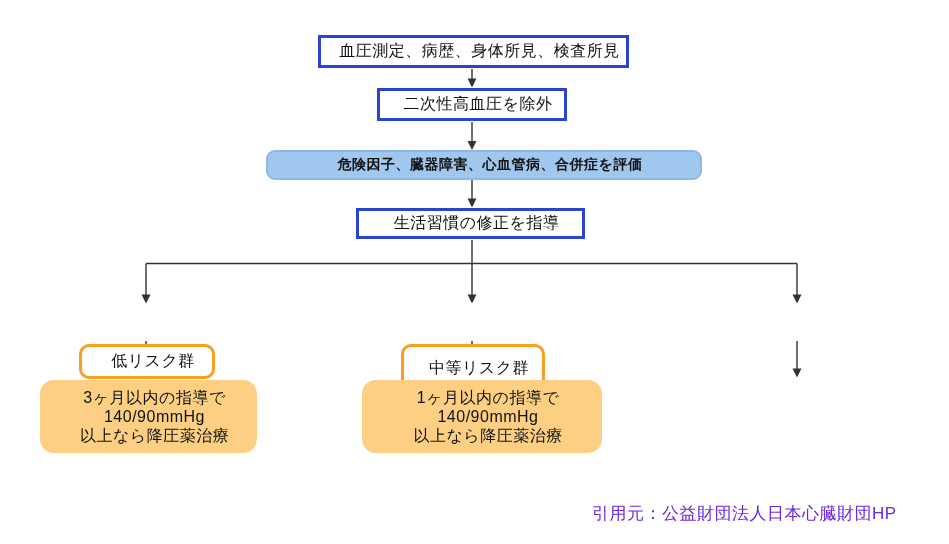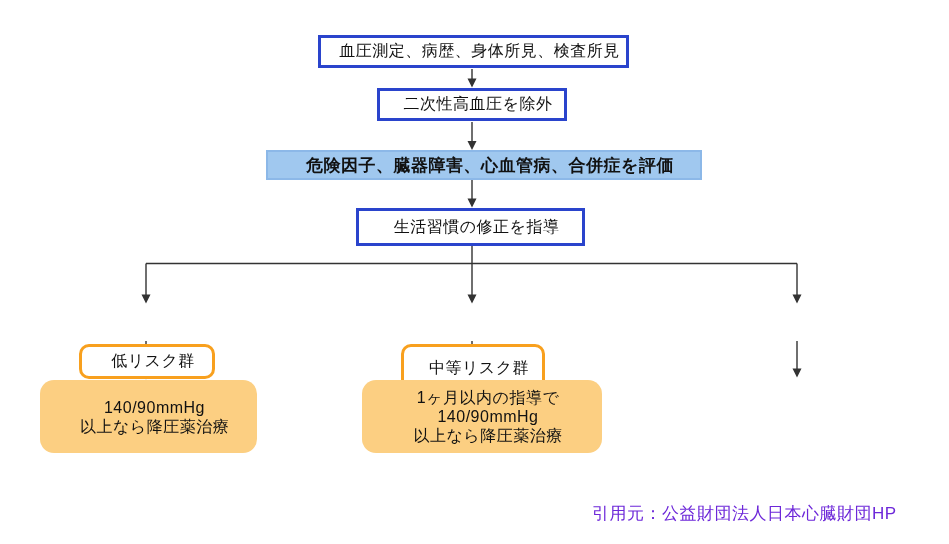--- a/index.html
+++ b/index.html
@@ -11,21 +11,21 @@
   .shaft{stroke:var(--line-color,#333);stroke-width:1.4;fill:none;}
   .head{fill:var(--line-color,#333);stroke:none;}
   .box{
     position:absolute;box-sizing:border-box;display:flex;align-items:center;
     justify-content:center;text-align:center;background:#fff;letter-spacing:0.5px;padding-left:12px;
   }
   .blue-outline{border:3px solid var(--blue-border,#2a44cc);font-size:16px;}
   .blue-fill{
     background:var(--light-blue-fill,#a0c8ef);
     border:2px solid var(--light-blue-border,#8cb8e8);
-    border-radius:0;font-weight:bold;font-size:17px;
+    border-radius:9px;font-weight:bold;font-size:14px;
   }
   .orange-outline{border:3px solid var(--orange-border,#f8a01e);border-radius:10px;font-size:16px;margin-top:40px;}
   .orange-fill{
     background:var(--orange-fill,#fccf82);border:none;border-radius:14px;
     font-size:16px;line-height:19px;flex-direction:column;
   }
   .citation{position:absolute;font-size:17px;color:#6d28d9;letter-spacing:0.5px;}
 </style>
 </head>
 <body>
@@ -42,34 +42,35 @@
   </div>
 
   <div class="box blue-outline" style="left:377px;top:88px;width:190px;height:33px">
     <span>二次性高血圧を除外</span>
   </div>
 
   <div class="box blue-fill" style="left:266px;top:150px;width:436px;height:30px">
     <span>危険因子、臓器障害、心血管病、合併症を評価</span>
   </div>
 
-  <div class="box blue-outline" style="left:356px;top:208px;width:229px;height:38px">
+  <div class="box blue-outline" style="left:356px;top:208px;width:229px;height:31px">
     <span>生活習慣の修正を指導</span>
   </div>
 
   <div class="box orange-outline" style="left:79px;top:304px;width:136px;height:35px">
     <span>低リスク群</span>
   </div>
 
   <div class="box orange-outline" style="left:401px;top:304px;width:144px;height:49px">
     <span>中等リスク群</span>
   </div>
 
 
   <div class="box orange-fill" style="left:40px;top:380px;width:217px;height:73px">
+    <div>3ヶ月以内の指導で</div>
     <div>140/90mmHg</div>
     <div>以上なら降圧薬治療</div>
   </div>
 
   <div class="box orange-fill" style="left:362px;top:380px;width:240px;height:73px">
     <div>1ヶ月以内の指導で</div>
     <div>140/90mmHg</div>
     <div>以上なら降圧薬治療</div>
   </div>
 

